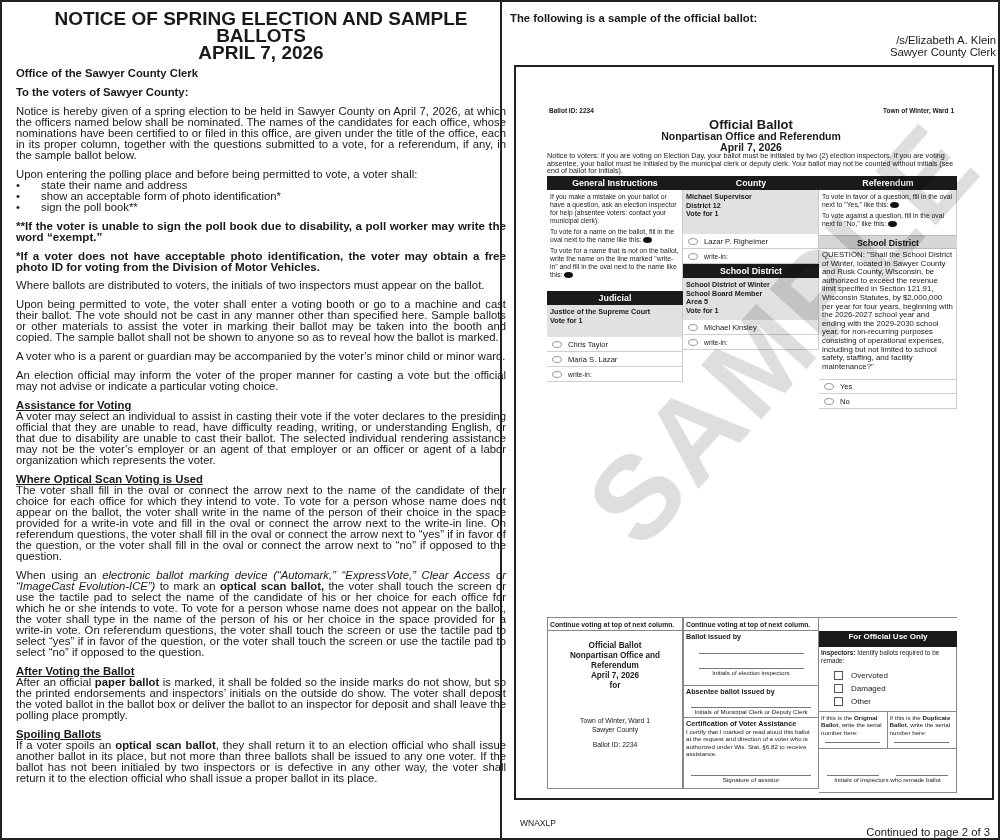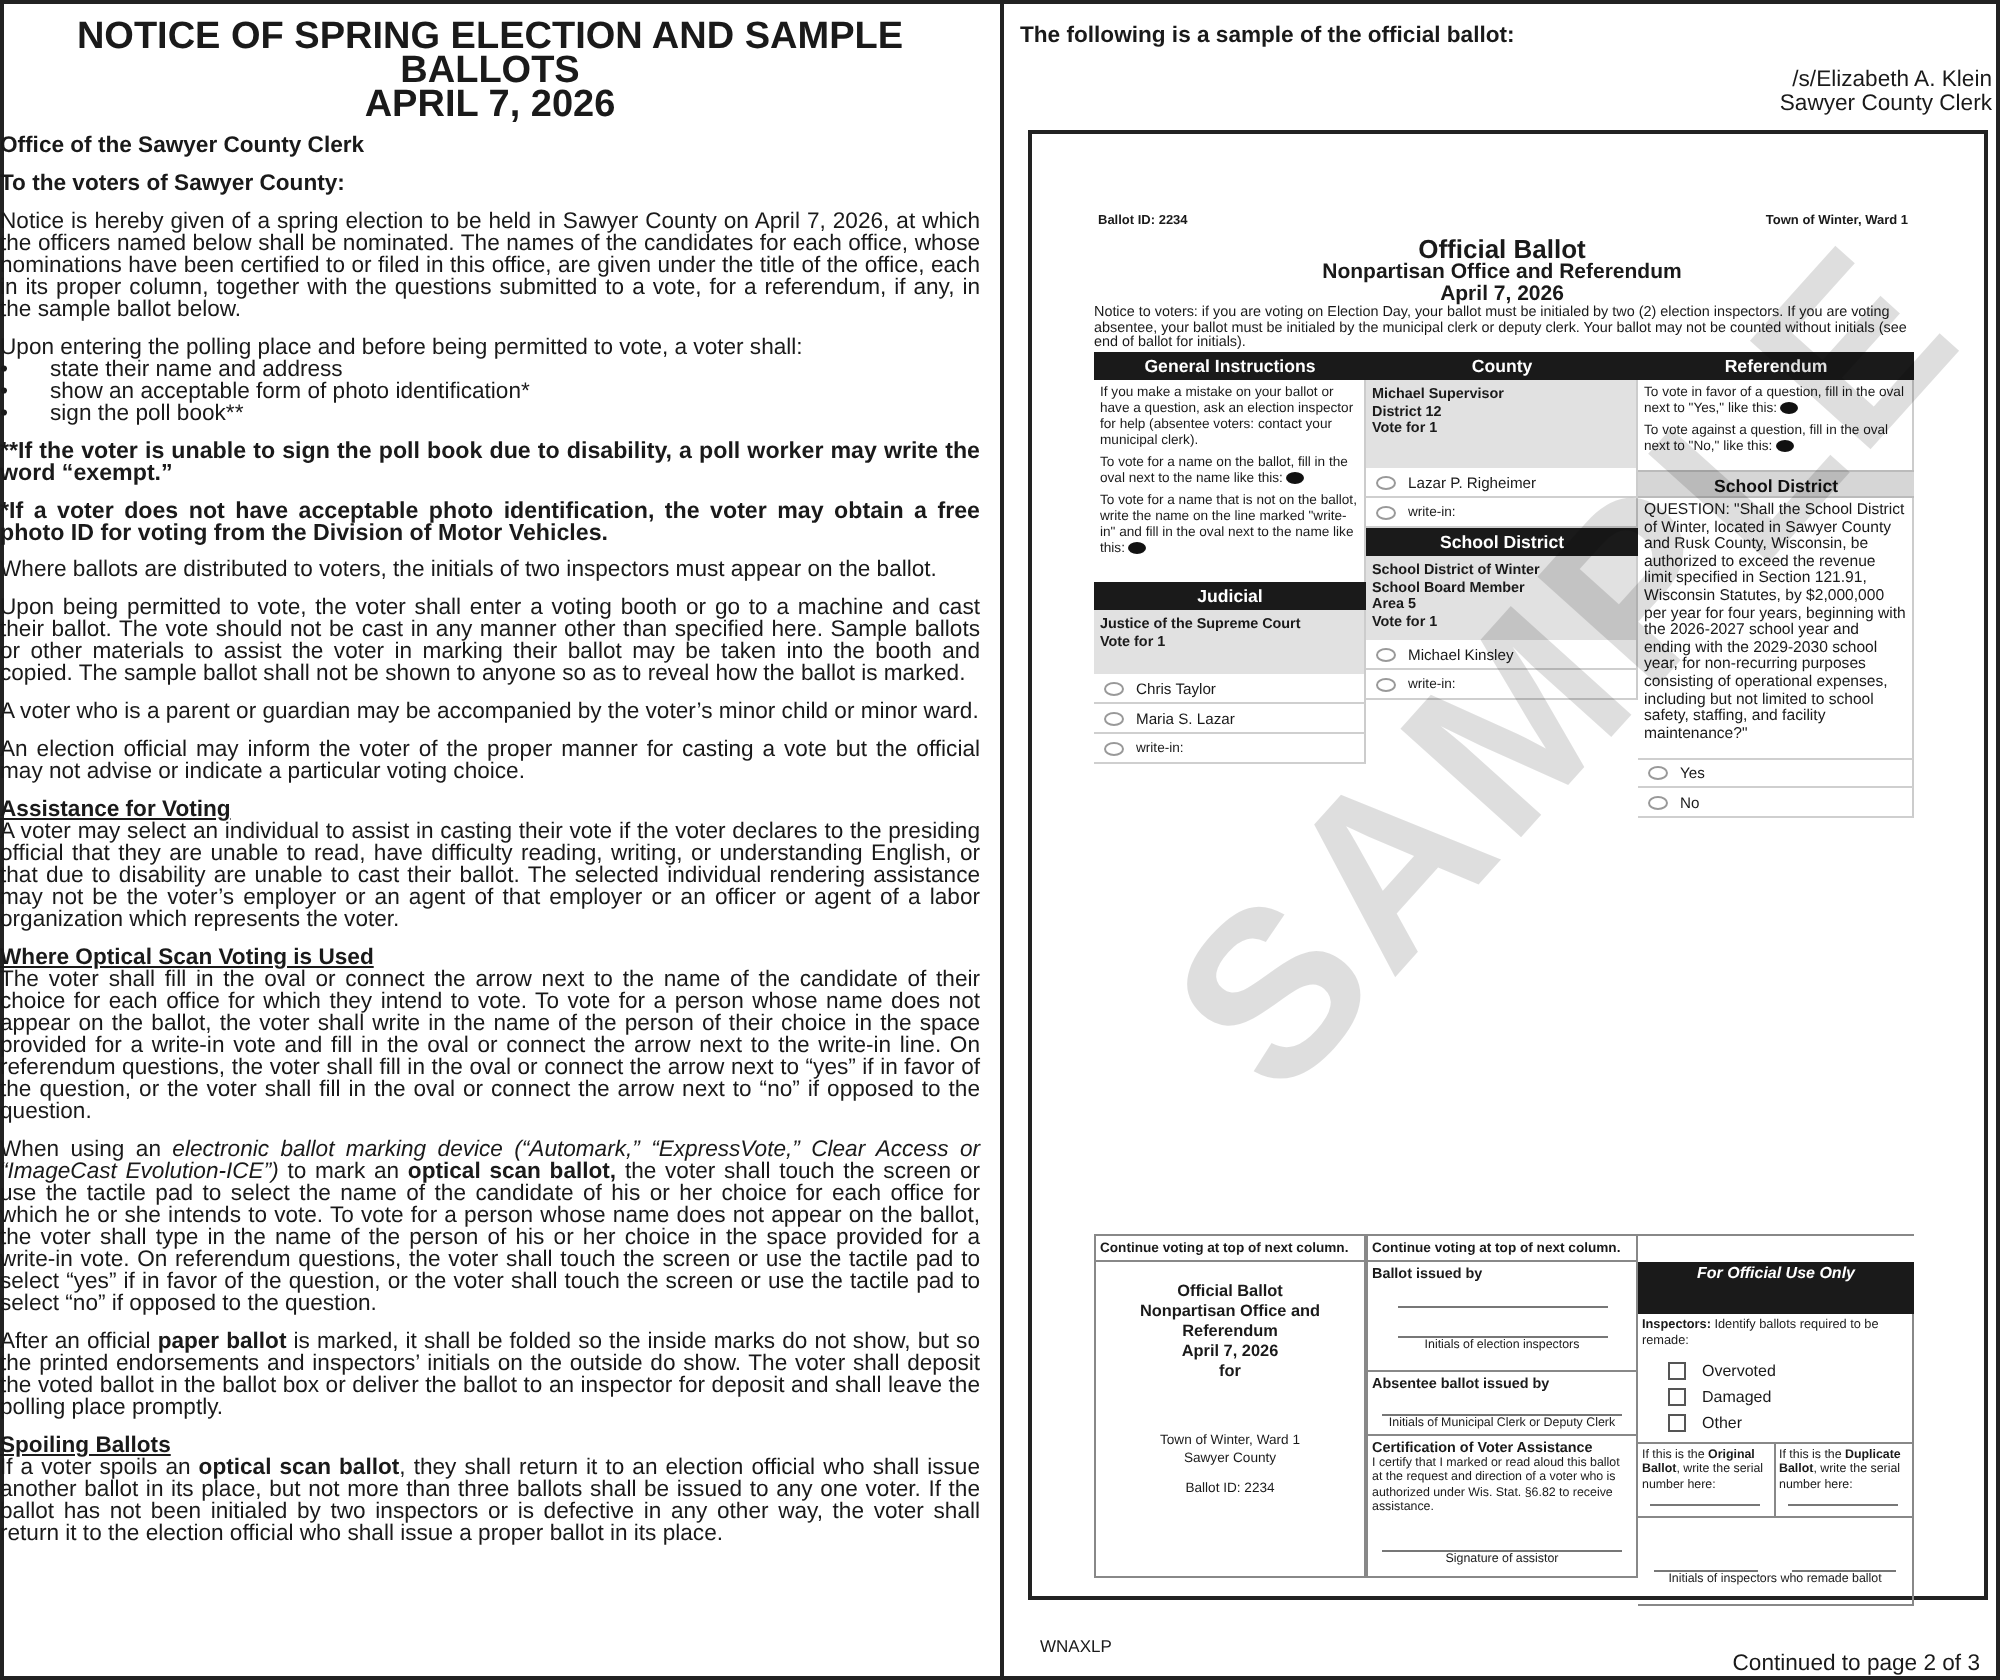--- a/index.html
+++ b/index.html
@@ -2,21 +2,21 @@
 <html><head>
 <meta charset="utf-8">
 <style>
   * { box-sizing: border-box; margin: 0; padding: 0; }
   html, body { width: 1000px; height: 840px; background: #fff; overflow: hidden; }
   body { font-family: "Liberation Sans", sans-serif; color: #1a1a1a; position: relative; }
   .page { position: absolute; left: 0; top: 0; width: 1000px; height: 840px; border: 2px solid #222; }
   .divider { position: absolute; left: 500px; top: 0; width: 2px; height: 840px; background: #222; }
 
   
-  .left { position: absolute; left: 0; top: 10px; width: 490px; font-size: 11.3px; line-height: 11px; }
+  .left { position: absolute; left: 16px; top: 10px; width: 490px; font-size: 11.3px; line-height: 11px; }
   .left h1 { font-size: 19px; line-height: 17px; text-align: center; font-weight: bold; margin-bottom: 7px; }
   .left p { text-align: justify; margin-bottom: 8px; }
   .left .b { font-weight: bold; }
   .left .sec { font-weight: bold; text-decoration: underline; display: block; }
   .left ul { list-style: none; margin-bottom: 7px; }
   .left ul li { position: relative; padding-left: 25px; }
   .left ul li::before { content: "•"; position: absolute; left: 0; }
   .left .bold-para { font-weight: bold; font-size: 11.6px; }
   .left p.tight { margin-bottom: 0; }
 
@@ -84,20 +84,21 @@
   <p>A voter who is a parent or guardian may be accompanied by the voter’s minor child or minor ward.</p>
   <p>An election official may inform the voter of the proper manner for casting a vote but the official may not advise or indicate a particular voting choice.</p>
 
   <span class="sec">Assistance for Voting</span>
   <p>A voter may select an individual to assist in casting their vote if the voter declares to the presiding official that they are unable to read, have difficulty reading, writing, or understanding English, or that due to disability are unable to cast their ballot.  The selected individual rendering assistance may not be the voter’s employer or an agent of that employer or an officer or agent of a labor organization which represents the voter.</p>
 
   <span class="sec">Where Optical Scan Voting is Used</span>
   <p>The voter shall fill in the oval or connect the arrow next to the name of the candidate of their choice for each office for which they intend to vote.  To vote for a person whose name does not appear on the ballot, the voter shall write in the name of the person of their choice in the space provided for a write-in vote and fill in the oval or connect the arrow next to the write-in line.  On referendum questions, the voter shall fill in the oval or connect the arrow next to “yes” if in favor of the question, or the voter shall fill in the oval or connect the arrow next to “no” if opposed to the question.</p>
   <p><span>When using an </span><i>electronic ballot marking device (“Automark,” “ExpressVote,” Clear Access or “ImageCast Evolution-ICE”)</i><span> to mark an </span><b>optical scan ballot,</b><span> the voter shall touch the screen or use the tactile pad to select the name of the candidate of his or her choice for each office for which he or she intends to vote.  To vote for a person whose name does not appear on the ballot, the voter shall type in the name of the person of his or her choice in the space provided for a write-in vote.  On referendum questions, the voter shall touch the screen or use the tactile pad to select “yes” if in favor of the question, or the voter shall touch the screen or use the tactile pad to select “no” if opposed to the question.</span></p>
 
+  <span class="sec">After Voting the Ballot</span>
   <p><span>After an official </span><b>paper ballot</b><span> is marked, it shall be folded so the inside marks do not show, but so the printed endorsements and inspectors’ initials on the outside do show.  The voter shall deposit the voted ballot in the ballot box or deliver the ballot to an inspector for deposit and shall leave the polling place promptly.</span></p>
 
   <span class="sec">Spoiling Ballots</span>
   <p><span>If a voter spoils an </span><b>optical scan ballot</b><span>, they shall return it to an election official who shall issue another ballot in its place, but not more than three ballots shall be issued to any one voter.  If the ballot has not been initialed by two inspectors or is defective in any other way, the voter shall return it to the election official who shall issue a proper ballot in its place.</span></p>
 </div>
 
 <div class="right-head">The following is a sample of the official ballot:</div>
 <div class="sig">
   <div>/s/Elizabeth A. Klein</div>
   <div>Sawyer County Clerk</div>
@@ -224,21 +225,21 @@
   <div style="border:1px solid #888; border-top:none; height:71px; padding:2px 2px;">
     <div style="font-weight:bold; font-size:7.2px;">Certification of Voter Assistance</div>
     <div style="font-size:6.2px; line-height:7.4px;">I certify that I marked or read aloud this ballot at the request and direction of a voter who is authorized under Wis. Stat. §6.82 to receive assistance.</div>
     <div class="field-line" style="width:120px; margin-top:17px;"></div>
     <div class="lbl">Signature of assistor</div>
   </div>
 </div>
 
 <div class="bottom" style="left:819px; width:138px;">
   <div style="height:14px; border-top:1px solid #888;"></div>
-  <div class="hdr" style="height:26px; line-height:11px; font-size:8px;font-style:italic;">For Official Use Only</div>
+  <div class="hdr" style="height:16px; line-height:11px; font-size:8px;">For Official Use Only</div>
   <div style="border-right:1px solid #888; height:64px; padding:2px 2px;">
     <div style="font-size:6.4px; line-height:7.6px;"><b>Inspectors:</b><span> Identify ballots required to be remade:</span></div>
     <div style="margin-top:7px;">
       <div class="checkbox-row">
           <span class="cb"></span>
           <span>Overvoted</span>
         </div>
       <div class="checkbox-row">
           <span class="cb"></span>
           <span>Damaged</span>

